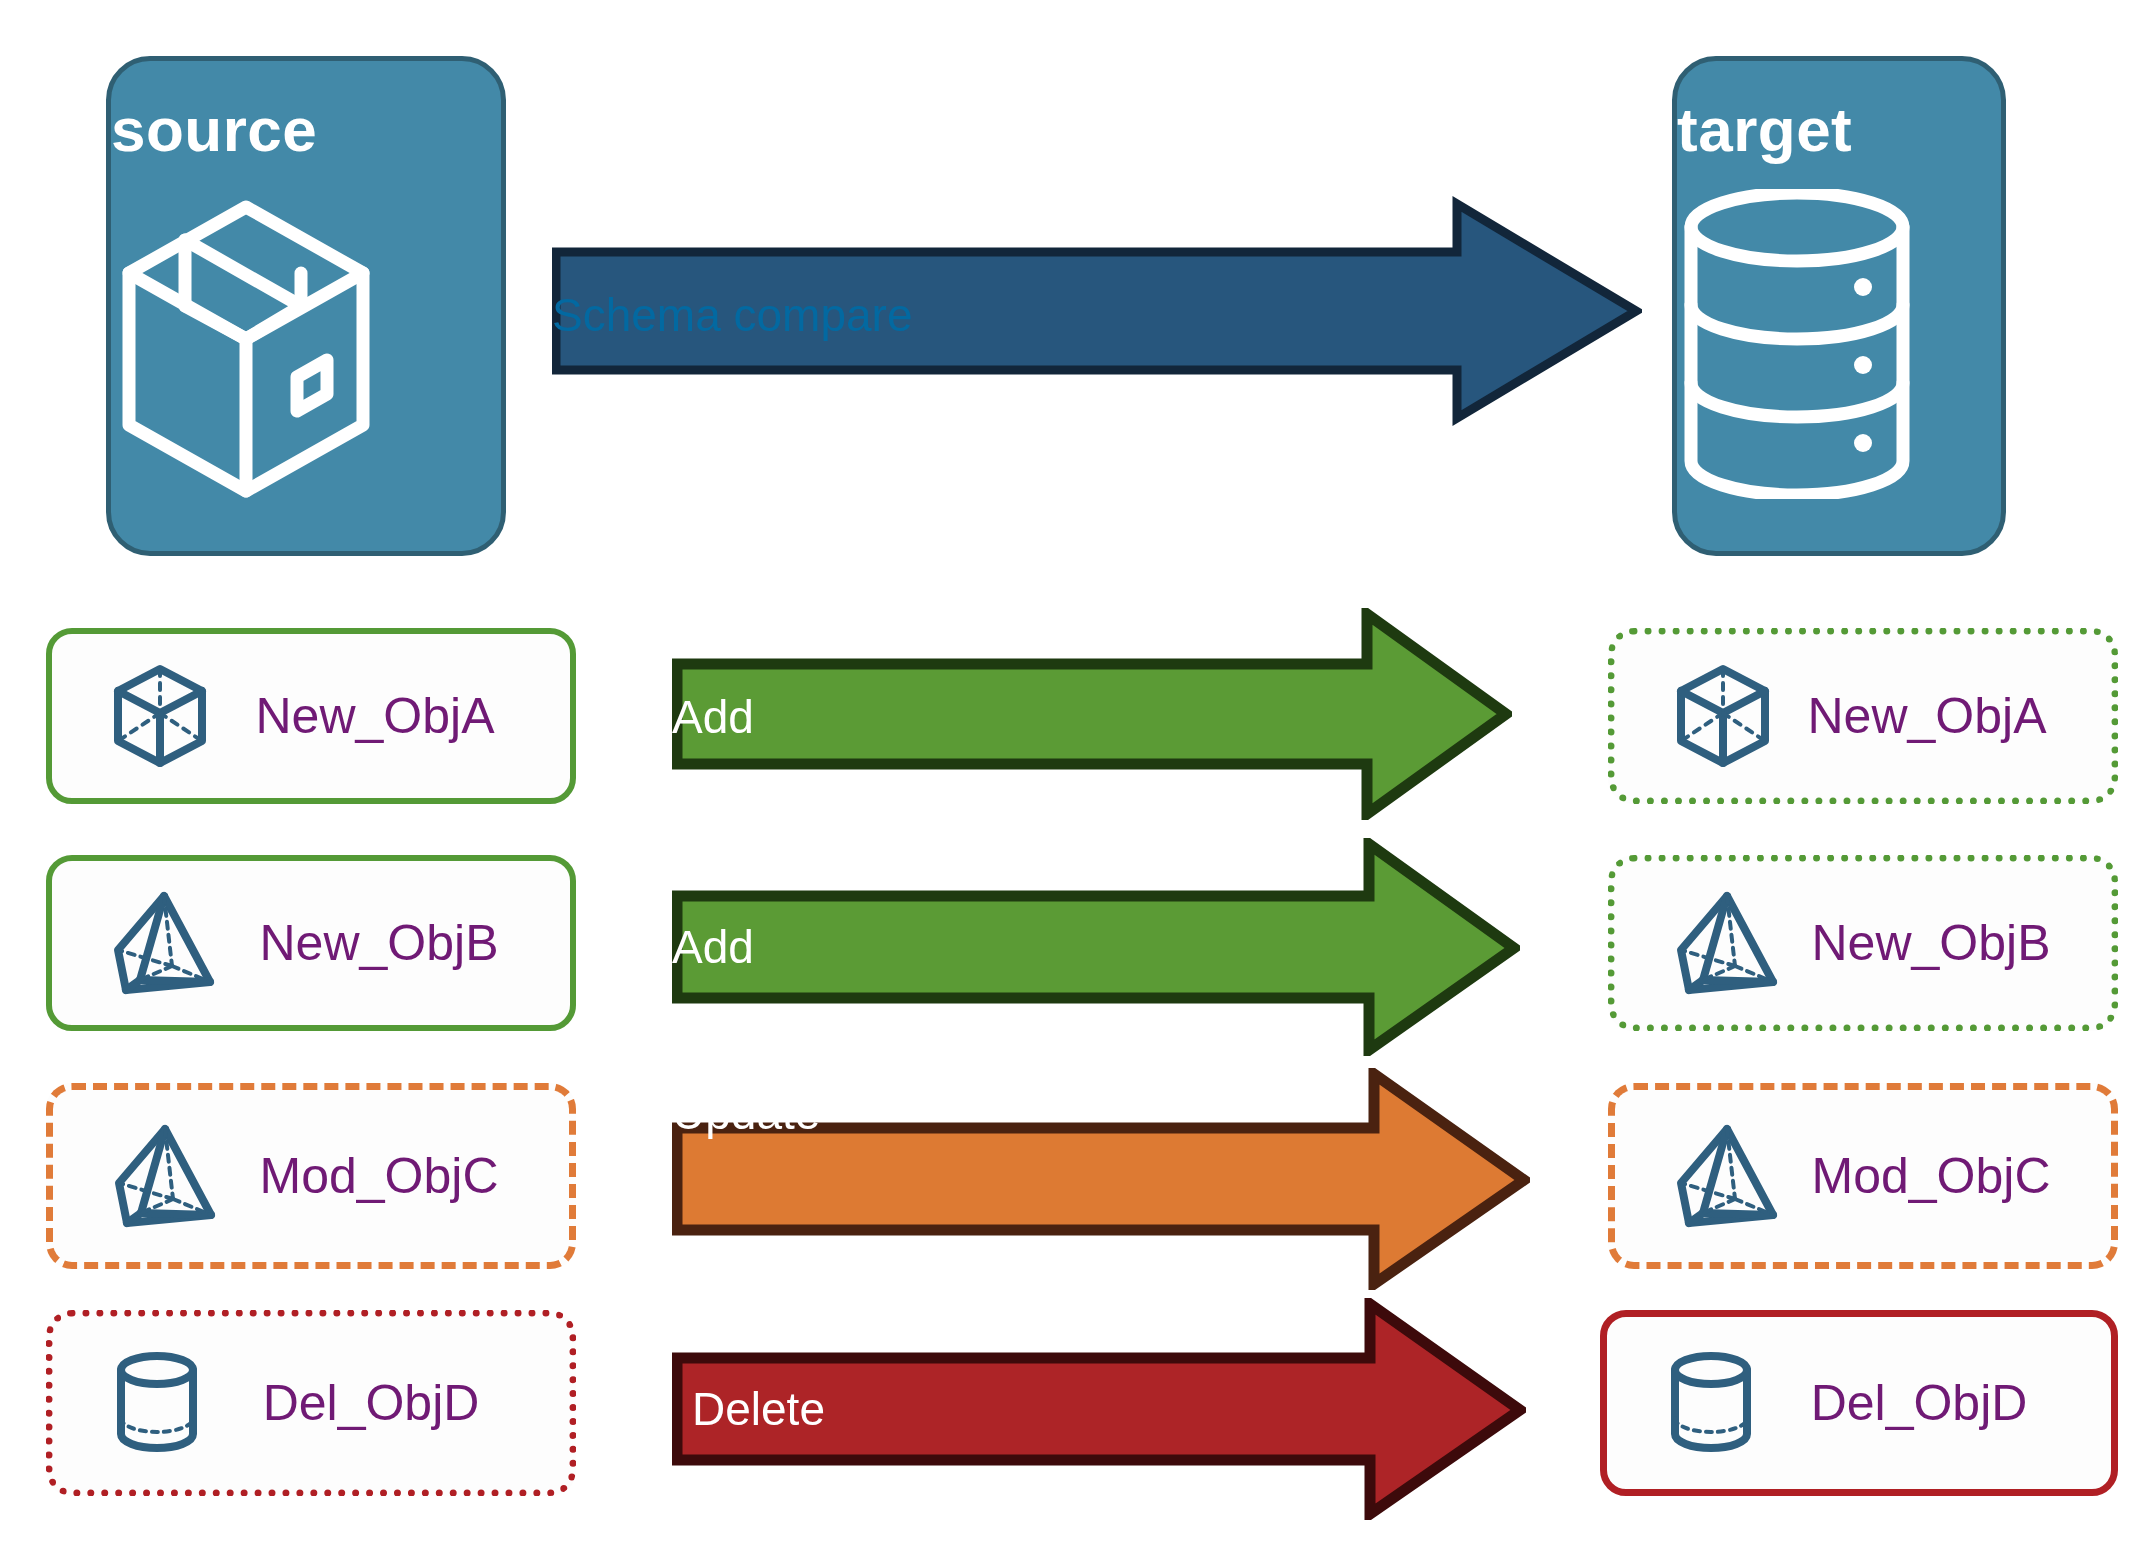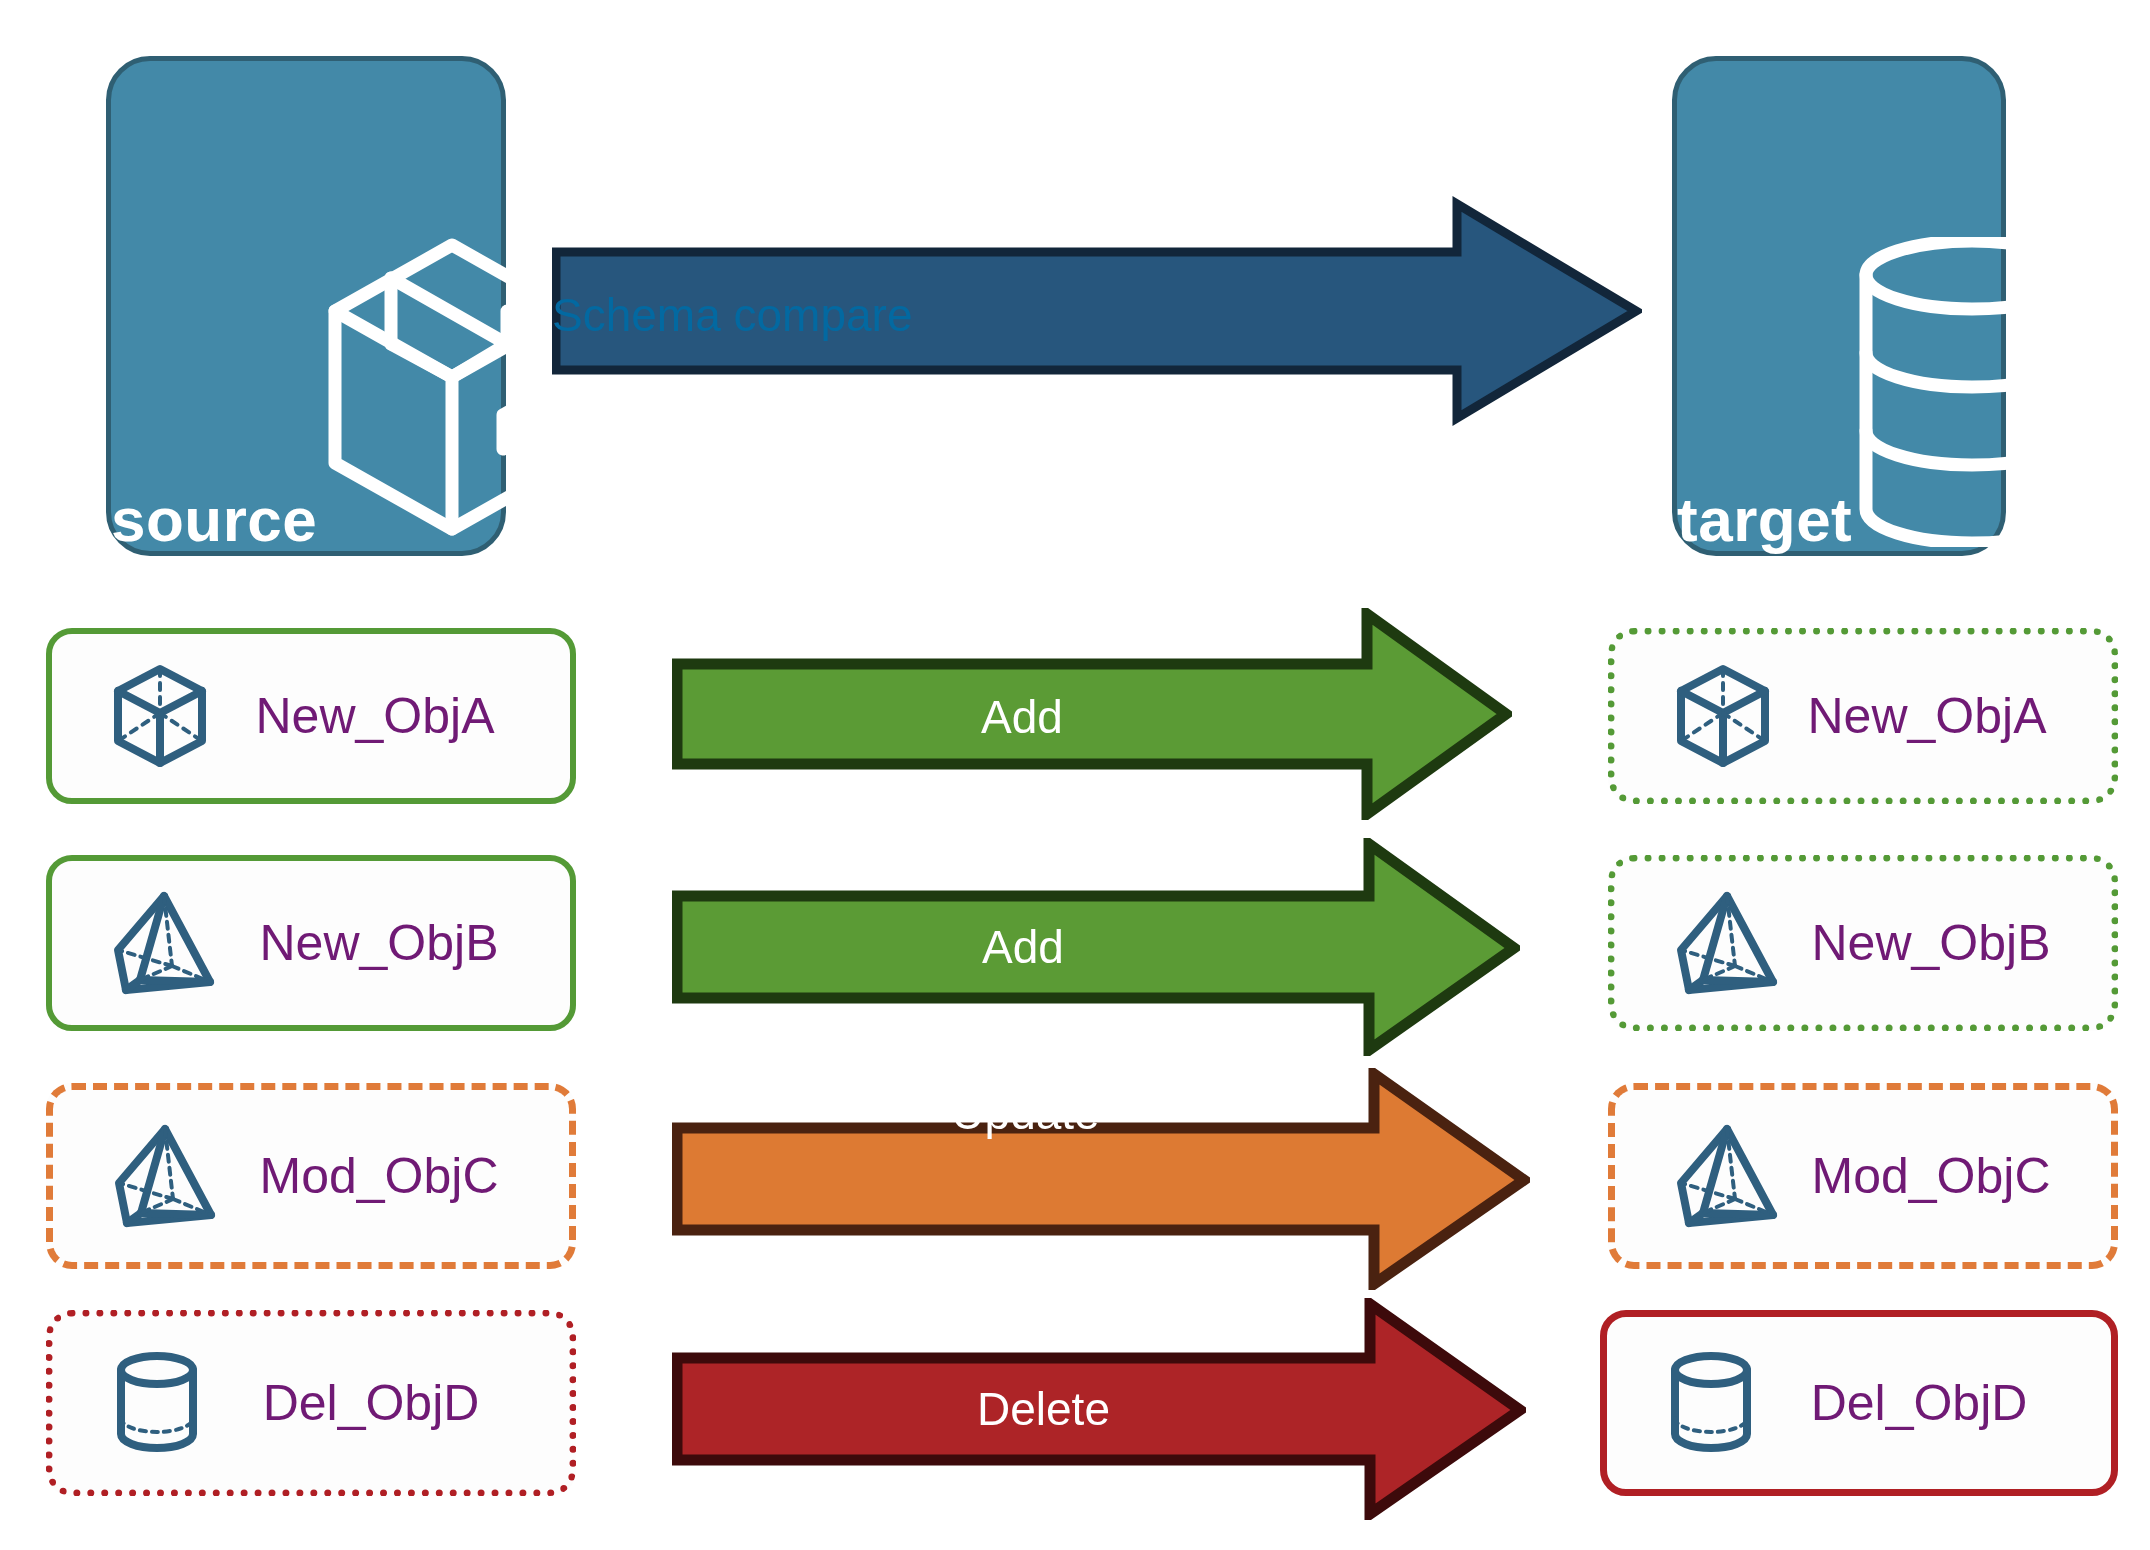--- a/index.html
+++ b/index.html
@@ -17,22 +17,22 @@
   }
 
   
   .endpoint {
     position: absolute;
     border-radius: 44px;
     background: #4389a8;
     border: 5px solid #2f5f73;
     box-sizing: border-box;
     display: flex;
-    flex-direction: row;
-    align-items: flex-end;
+    flex-direction: column;
+    align-items: flex-start;
   }
   .endpoint-title {
     color: #ffffff;
     font-size: 62px;
     font-weight: bold;
     letter-spacing: 0.5px;
     margin-top: 38px;
     line-height: 1;
   }
   .endpoint-icon {
@@ -85,21 +85,20 @@
 
   
   .action-arrow {
     position: absolute;
   }
   .action-arrow-label {
     position: absolute;
     color: #ffffff;
     font-size: 46px;
     white-space: nowrap;
-    text-align: center;
     pointer-events: none;
   }
 </style>
 </head>
 <body>
 
 <div id="stage">
 
   <div class="endpoint" style="left:106px; top:56px; width:400px; height:500px;">
     <div class="endpoint-title">source</div>

